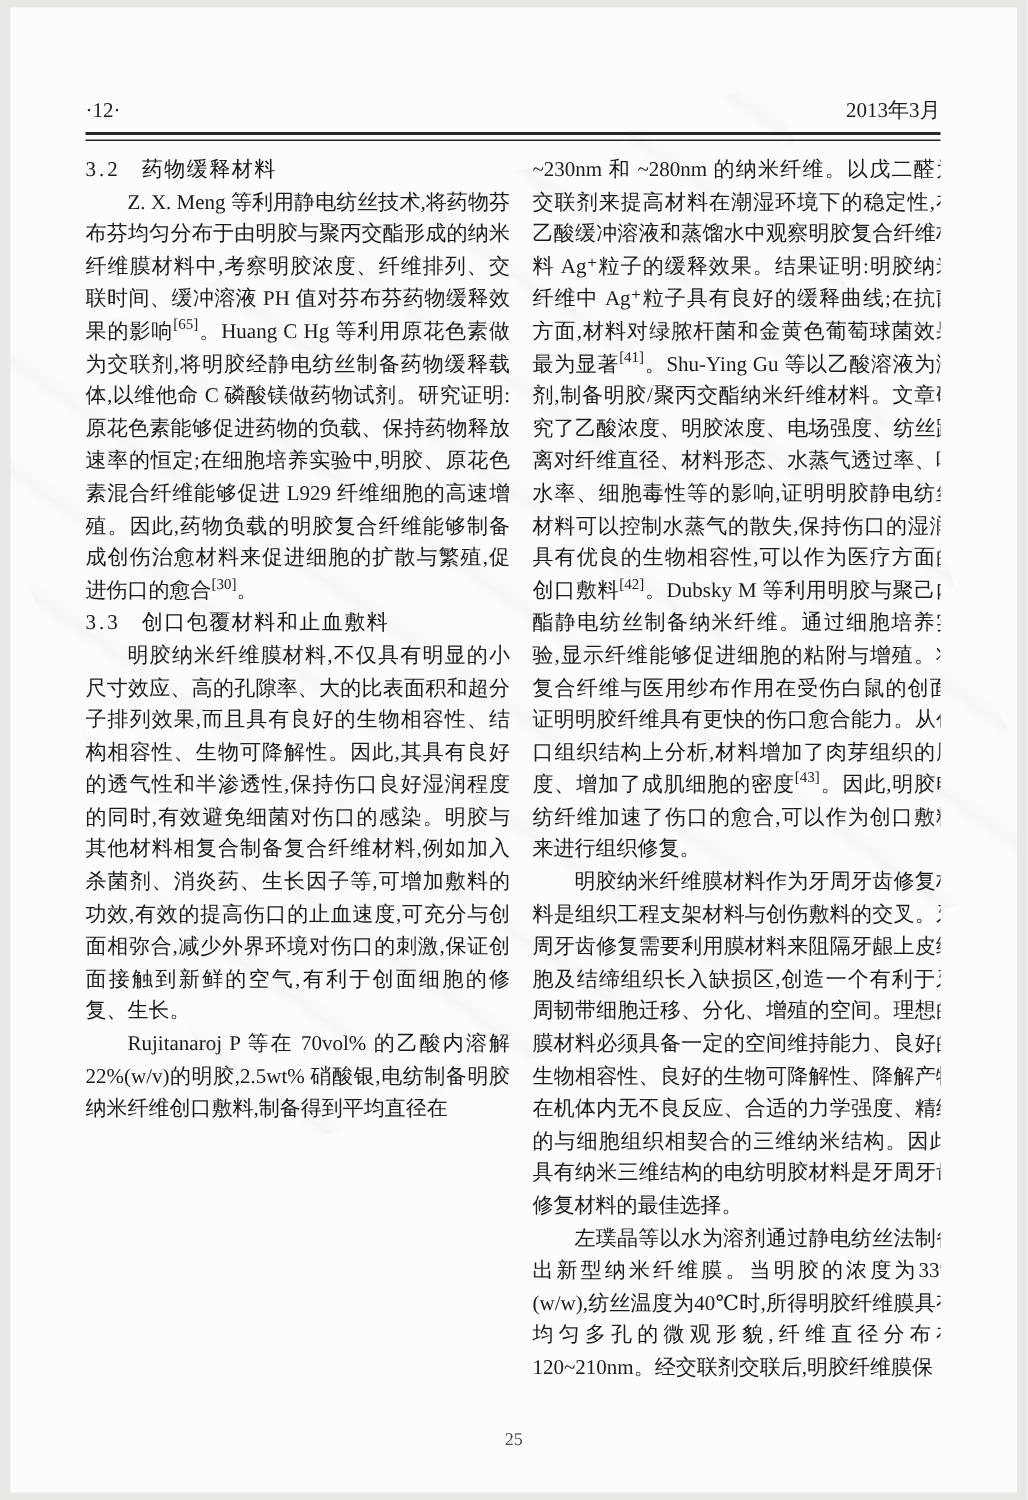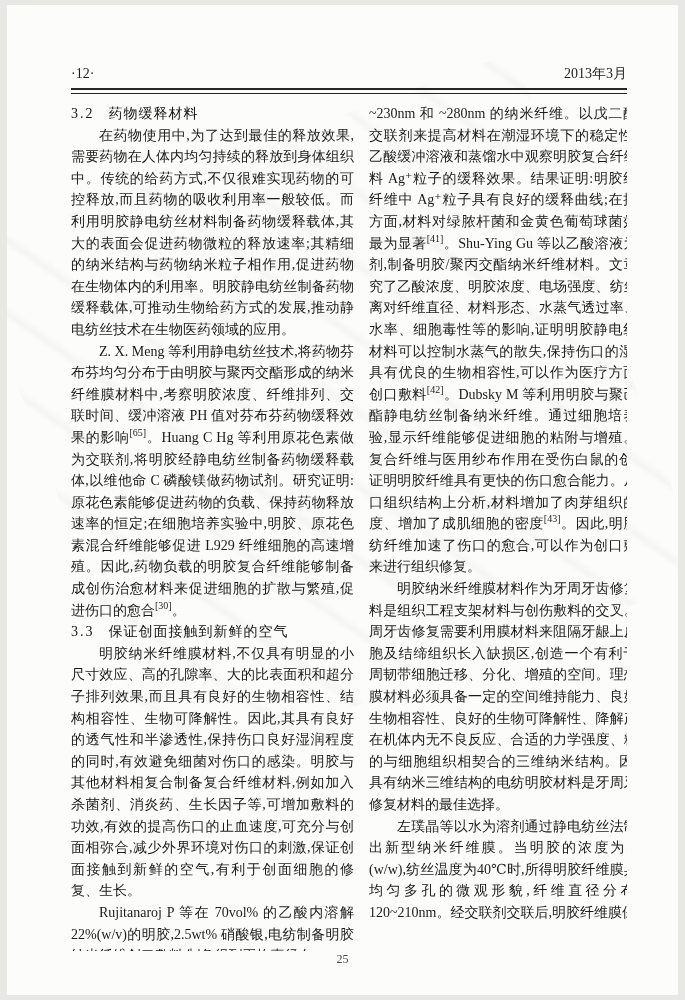--- a/index.html
+++ b/index.html
@@ -6,21 +6,21 @@
   body{
     width:685px;height:1000px;position:relative;
     background:#e8e8e5;
     font-family:"Liberation Serif","DejaVu Serif",serif;
   }
   .page{
     position:absolute;left:7px;top:5px;right:7px;bottom:5px;
     background:#fcfcfa;
     overflow:hidden;
   }
-  .content{position:absolute;left:64px;right:51px;top:0;}
+  .content{position:absolute;left:50px;right:51px;top:0;}
   
   .hdr{
     display:flex;justify-content:space-between;align-items:baseline;
     margin-top:60px;
     font-size:14px;color:#1d1d1d;
   }
   .hdr .jtitle{letter-spacing:6px;font-size:14.5px;}
   .hdr-rule{
     margin-top:5px;height:3px;
     border-top:2.5px solid #262624;
@@ -70,23 +70,22 @@
   <div class="content">
     <div class="hdr">
       <span>·12·</span>
       <span>2013年3月</span>
     </div>
     <div class="hdr-rule"></div>
 
     <div class="cols">
       <div class="col" id="col-left">
           <div class="sec-heading"><span class="sec-num">3.2</span><span class="sec-title">药物缓释材料</span></div>
-          <p class="para">在药物使用中,为了达到最佳的释放效果,需要药物在人体内均匀持续的释放到身体组织中。传统的给药方式,不仅很难实现药物的可控释放,而且药物的吸收利用率一般较低。而利用明胶静电纺丝材料制备药物缓释载体,其大的表面会促进药物微粒的释放速率;其精细的纳米结构与药物纳米粒子相作用,促进药物在生物体内的利用率。明胶静电纺丝制备药物缓释载体,可推动生物给药方式的发展,推动静电纺丝技术在生物医药领域的应用。</p>
           <p class="para">Z. X. Meng 等利用静电纺丝技术,将药物芬布芬均匀分布于由明胶与聚丙交酯形成的纳米纤维膜材料中,考察明胶浓度、纤维排列、交联时间、缓冲溶液 PH 值对芬布芬药物缓释效果的影响<sup class="ref">[65]</sup>。Huang C Hg 等利用原花色素做为交联剂,将明胶经静电纺丝制备药物缓释载体,以维他命 C 磷酸镁做药物试剂。研究证明:原花色素能够促进药物的负载、保持药物释放速率的恒定;在细胞培养实验中,明胶、原花色素混合纤维能够促进 L929 纤维细胞的高速增殖。因此,药物负载的明胶复合纤维能够制备成创伤治愈材料来促进细胞的扩散与繁殖,促进伤口的愈合<sup class="ref">[30]</sup>。</p>
-          <div class="sec-heading"><span class="sec-num">3.3</span><span class="sec-title">保证创面接触到新鲜的空气</span></div>
+          <div class="sec-heading"><span class="sec-num">3.3</span><span class="sec-title">创口包覆材料和止血敷料</span></div>
           <p class="para">明胶纳米纤维膜材料,不仅具有明显的小尺寸效应、高的孔隙率、大的比表面积和超分子排列效果,而且具有良好的生物相容性、结构相容性、生物可降解性。因此,其具有良好的透气性和半渗透性,保持伤口良好湿润程度的同时,有效避免细菌对伤口的感染。明胶与其他材料相复合制备复合纤维材料,例如加入杀菌剂、消炎药、生长因子等,可增加敷料的功效,有效的提高伤口的止血速度,可充分与创面相弥合,减少外界环境对伤口的刺激,保证创面接触到新鲜的空气,有利于创面细胞的修复、生长。</p>
           <p class="para">Rujitanaroj P 等在 70vol% 的乙酸内溶解22%(w/v)的明胶,2.5wt% 硝酸银,电纺制备明胶纳米纤维创口敷料,制备得到平均直径在</p>
         </div>
       <div class="col" id="col-right">
           <p class="para noindent">~230nm 和 ~280nm 的纳米纤维。以戊二醛为交联剂来提高材料在潮湿环境下的稳定性,在乙酸缓冲溶液和蒸馏水中观察明胶复合纤维材料 Ag⁺粒子的缓释效果。结果证明:明胶纳米纤维中 Ag⁺粒子具有良好的缓释曲线;在抗菌方面,材料对绿脓杆菌和金黄色葡萄球菌效果最为显著<sup class="ref">[41]</sup>。Shu-Ying Gu 等以乙酸溶液为溶剂,制备明胶/聚丙交酯纳米纤维材料。文章研究了乙酸浓度、明胶浓度、电场强度、纺丝距离对纤维直径、材料形态、水蒸气透过率、吸水率、细胞毒性等的影响,证明明胶静电纺丝材料可以控制水蒸气的散失,保持伤口的湿润;具有优良的生物相容性,可以作为医疗方面的创口敷料<sup class="ref">[42]</sup>。Dubsky M 等利用明胶与聚己内酯静电纺丝制备纳米纤维。通过细胞培养实验,显示纤维能够促进细胞的粘附与增殖。将复合纤维与医用纱布作用在受伤白鼠的创面,证明明胶纤维具有更快的伤口愈合能力。从创口组织结构上分析,材料增加了肉芽组织的厚度、增加了成肌细胞的密度<sup class="ref">[43]</sup>。因此,明胶电纺纤维加速了伤口的愈合,可以作为创口敷料来进行组织修复。</p>
           <p class="para">明胶纳米纤维膜材料作为牙周牙齿修复材料是组织工程支架材料与创伤敷料的交叉。牙周牙齿修复需要利用膜材料来阻隔牙龈上皮细胞及结缔组织长入缺损区,创造一个有利于牙周韧带细胞迁移、分化、增殖的空间。理想的膜材料必须具备一定的空间维持能力、良好的生物相容性、良好的生物可降解性、降解产物在机体内无不良反应、合适的力学强度、精细的与细胞组织相契合的三维纳米结构。因此,具有纳米三维结构的电纺明胶材料是牙周牙齿修复材料的最佳选择。</p>
           <p class="para">左璞晶等以水为溶剂通过静电纺丝法制备出新型纳米纤维膜。当明胶的浓度为33%(w/w),纺丝温度为40℃时,所得明胶纤维膜具有均匀多孔的微观形貌,纤维直径分布在120~210nm。经交联剂交联后,明胶纤维膜保</p>
         </div>
     </div>
   </div>

